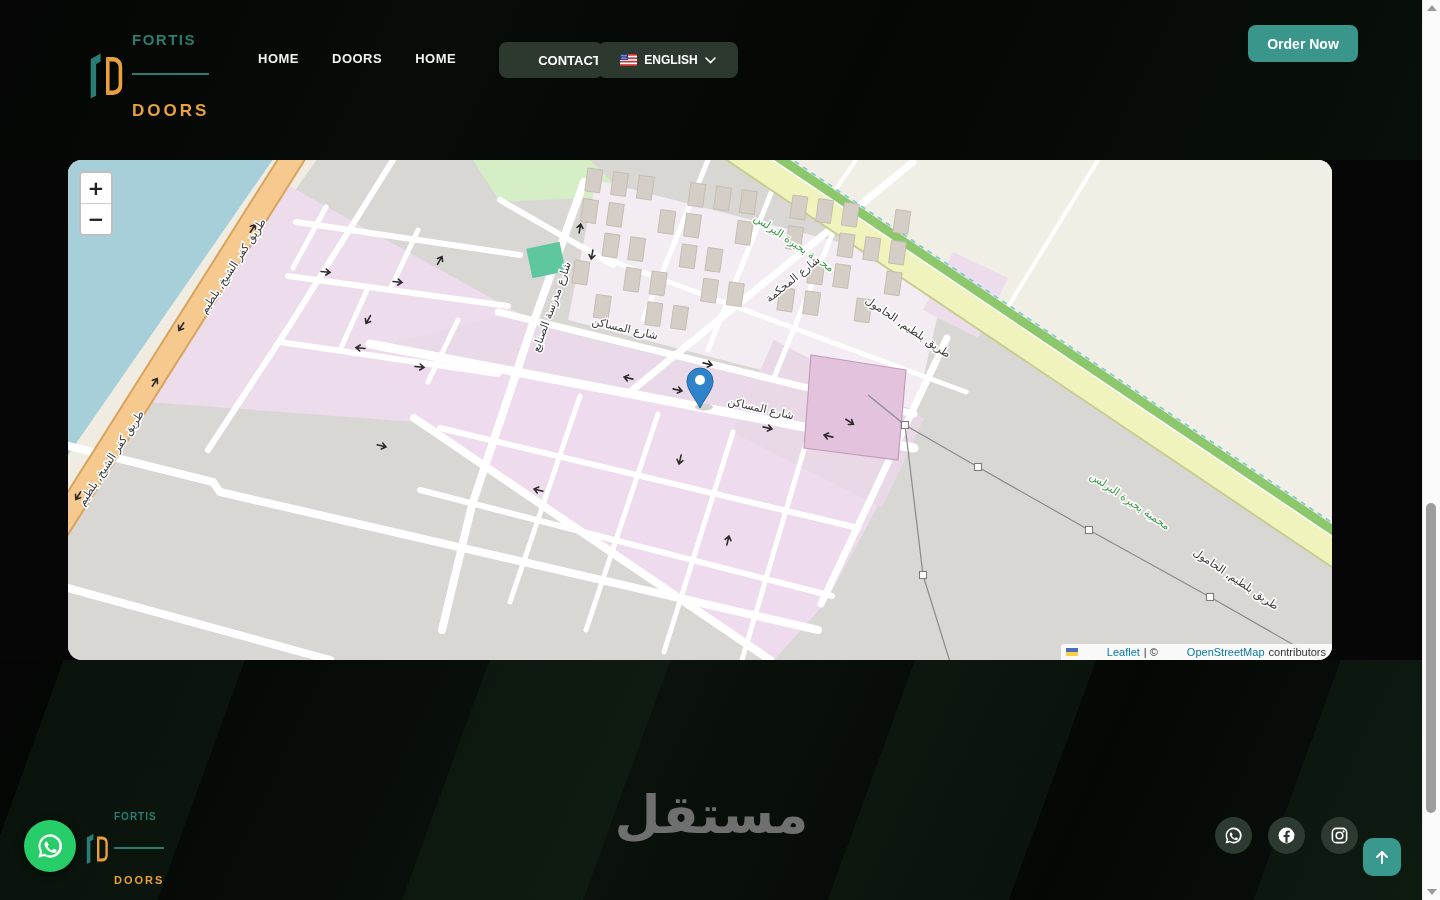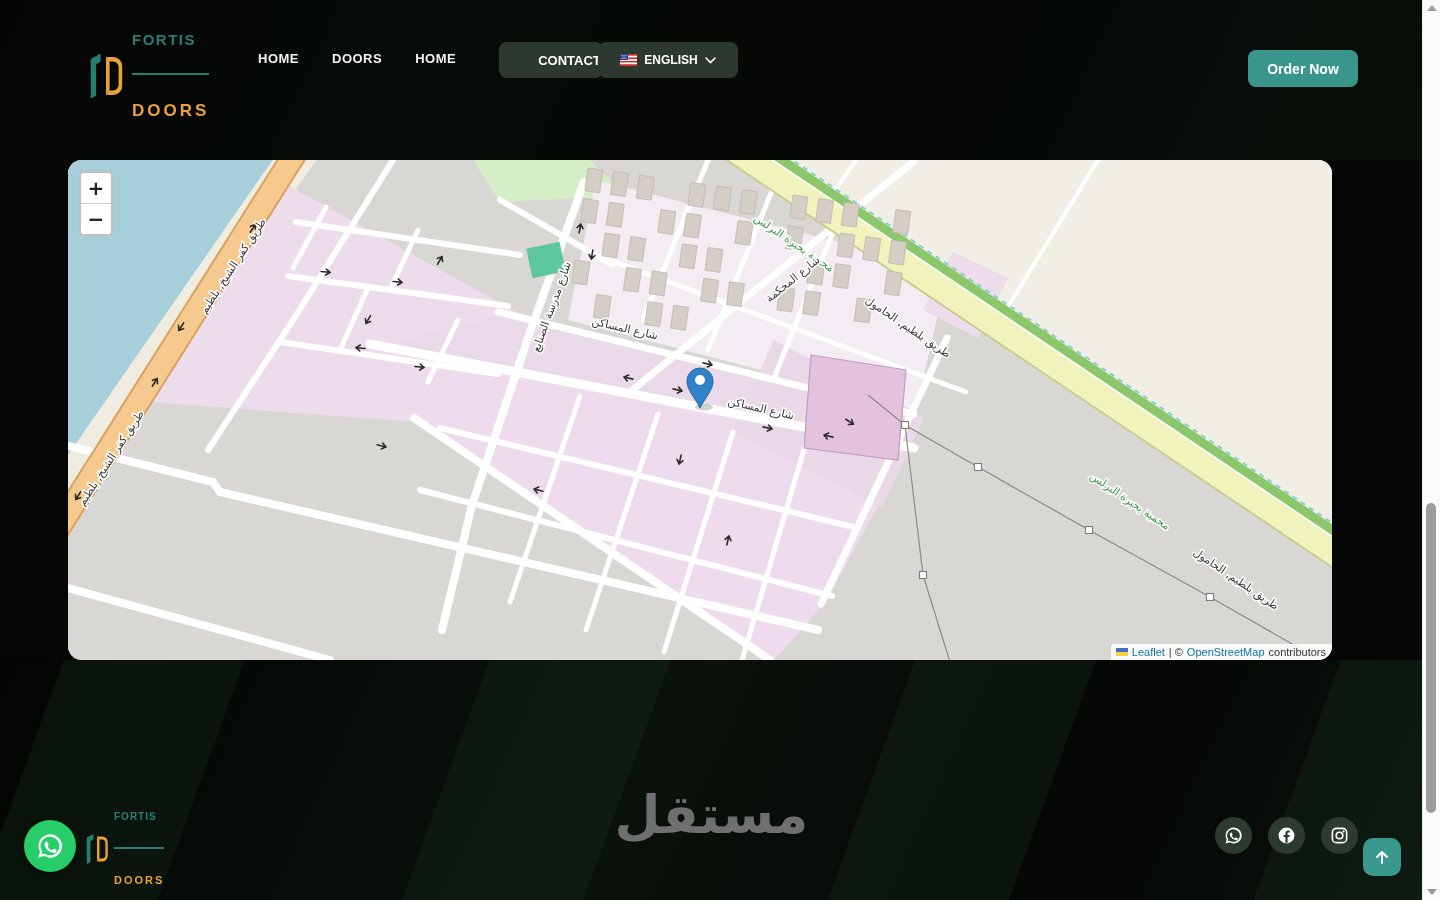--- a/index.html
+++ b/index.html
@@ -14,37 +14,37 @@
   .logo-text{display:flex;flex-direction:column;line-height:1;gap:24px;}
   .logo-fortis{color:#2a7d72;font-weight:bold;font-size:15px;letter-spacing:1.5px;}
   .logo-rule{height:2px;background:#2a7d72;margin:2px 0 3px 0;width:100%;}
   .logo-doors{color:#e9a13b;font-weight:bold;font-size:17px;letter-spacing:3px;}
   .nav{position:absolute;left:258px;top:51px;display:flex;gap:33px;}
   .nav-item{color:#f2f2f2;font-size:13px;font-weight:bold;letter-spacing:.5px;cursor:pointer;}
   .pill{position:absolute;top:42px;height:36px;background:#2d392e;border-radius:8px;color:#fff;
         display:flex;align-items:center;justify-content:center;font-weight:bold;cursor:pointer;}
   .pill.contact{left:499px;width:67px;font-size:13px;padding-left:37px;}
   .pill.lang{left:598px;width:140px;font-size:12px;gap:7px;}
-  .order-btn{position:absolute;left:1248px;top:50px;width:110px;height:37px;background:#3a968b;
+  .order-btn{position:absolute;left:1248px;top:25px;width:110px;height:37px;background:#3a968b;
              border-radius:8px;color:#fff;font-size:14px;font-weight:bold;display:flex;
              align-items:center;justify-content:center;cursor:pointer;}
 
   
   .map{position:absolute;left:68px;top:160px;width:1264px;height:500px;border-radius:14px;
        overflow:hidden;background:#d9d7d4;cursor:grab;}
   .map svg.base{position:absolute;left:0;top:0;}
   .zoomctl{position:absolute;left:11px;top:11px;width:30px;border:2px solid rgba(0,0,0,.25);
            border-radius:5px;overflow:hidden;background:#fff;}
   .zoombtn{width:30px;height:30px;background:#fff;color:#222;font-size:20px;font-weight:bold;
            display:flex;align-items:center;justify-content:center;cursor:pointer;
            font-family:"DejaVu Sans",sans-serif;}
   .zoombtn:first-child{border-bottom:1px solid #ccc;}
   .attrib{position:absolute;right:0;bottom:0;background:rgba(255,255,255,.85);padding:2px 6px 2px 5px;
           font-size:11px;color:#333;display:flex;align-items:center;gap:4px;border-top-left-radius:3px;}
-  .attrib a{color:#0a78a8;text-decoration:none;cursor:pointer;}
+  .attrib a{color:#0a78a8;text-decoration:none;cursor:pointer;margin-left:25px;}
   .maplabel{font-size:11px;fill:#3a3a3a;stroke:#fff;stroke-width:3px;paint-order:stroke;
             font-family:"DejaVu Sans",sans-serif;text-anchor:middle;}
   .maplabel.green{fill:#3f9c49;}
 
   
   .footer{position:absolute;left:0;top:660px;width:1423px;height:240px;
           background:
             repeating-linear-gradient(110deg, rgba(22,46,28,0.0) 0 60px, rgba(24,50,30,.28) 60px 230px, rgba(22,46,28,0.0) 230px 400px),
             linear-gradient(115deg,#040504 0%,#0a120b 45%,#050705 75%,#0a120c 100%);}
   .watermark{position:absolute;left:0;right:0;top:128px;text-align:center;color:#6f6f6f;

